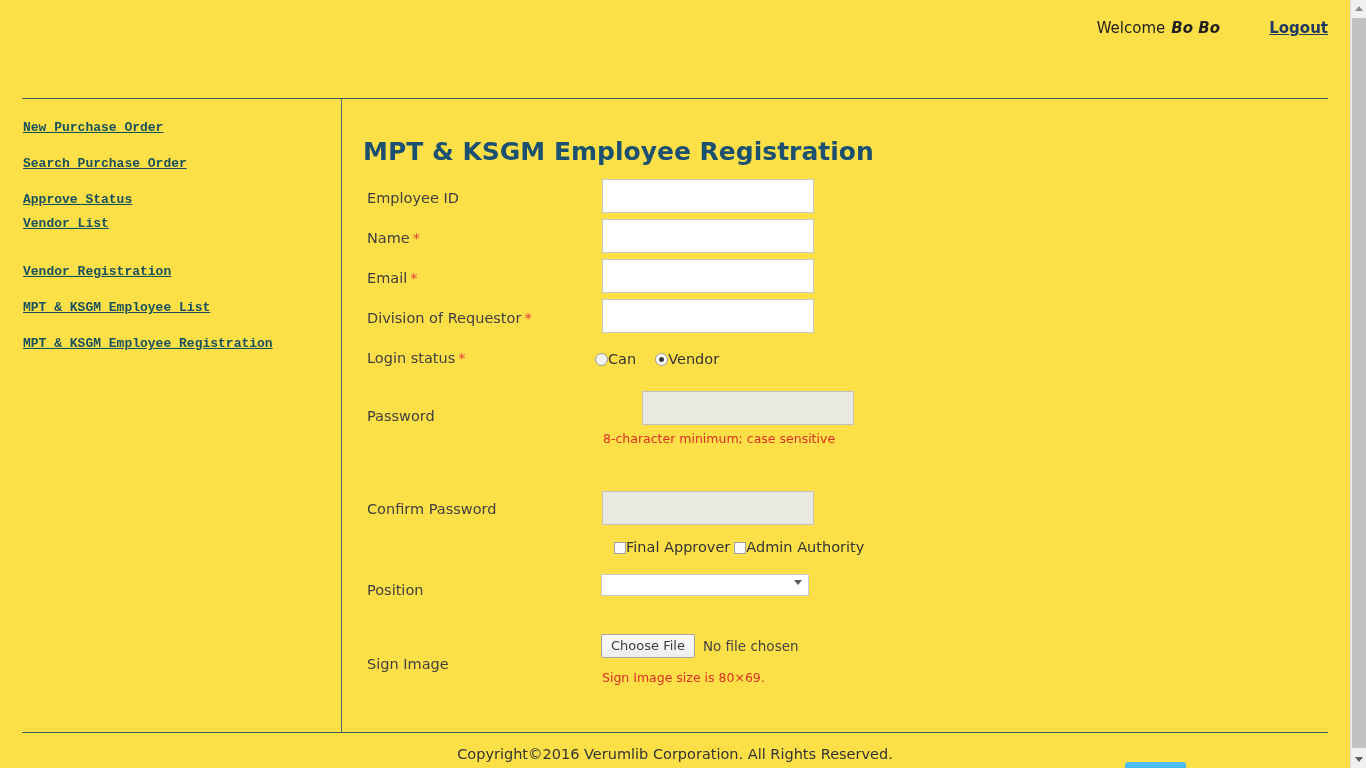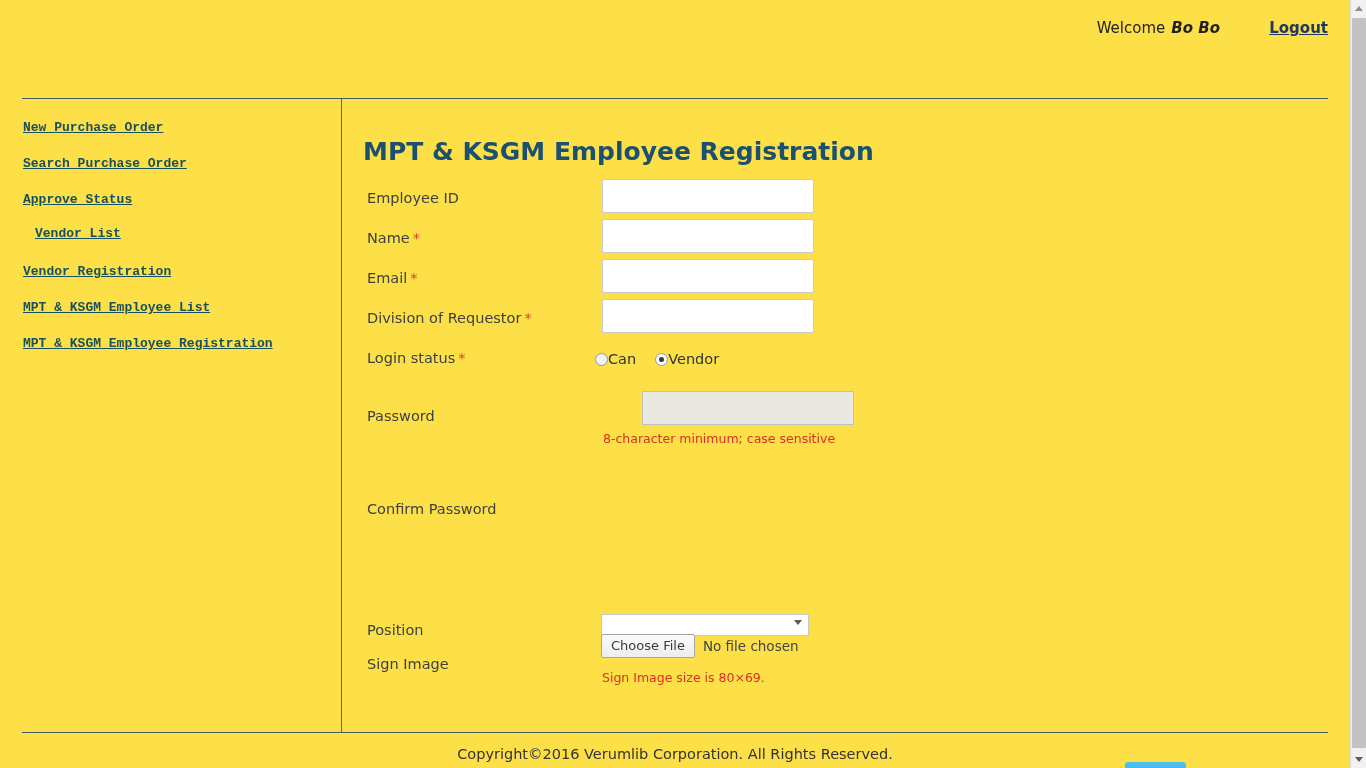--- a/index.html
+++ b/index.html
@@ -108,21 +108,21 @@
     font-weight: bold;
     color: #17505e;
     text-decoration: underline;
     white-space: nowrap;
     cursor: pointer;
     font-family: Liberation Mono, monospace;
   }
   .nav-item:nth-of-type(1) { top: 21px; }
   .nav-item:nth-of-type(2) { top: 57px; }
   .nav-item:nth-of-type(3) { top: 93px; }
-  .nav-item:nth-of-type(4) { top: 127px; margin-left: 12px; }
+  .nav-item:nth-of-type(4) { top: 117px; }
   .nav-item:nth-of-type(5) { top: 165px; }
   .nav-item:nth-of-type(6) { top: 201px; }
   .nav-item:nth-of-type(7) { top: 237px; }
 
   
   .main {
     position: absolute;
     left: 342px;
     top: 99px;
     width: 1008px;
@@ -465,23 +465,27 @@
           <div class="fctl" style="top:-5px;padding-left:40px;">
             <input class="txt disabled" type="password" disabled="" value="" style="">
             <div class="hint" style="left:1px; top:40px;">8-character minimum; case sensitive</div>
           </div>
         </div>
 
         <div class="frow" style="top:310px; height:70px;">
           <div class="flabel" style="top:28px;">
             <span>Confirm Password</span>
           </div>
-        </div>
-
-        <div class="frow" style="top:417px;margin-top:40px;">
+          <div class="fctl" style="top:20px;">
+            <input class="txt disabled" type="password" disabled="" value="" style="">
+            <div class="cb-wrap" style="position:absolute; left:12px; top:47px;"><span class="cb"></span><span>Final Approver</span><span class="cb-gap"></span><span class="cb"></span><span>Admin Authority</span></div>
+          </div>
+        </div>
+
+        <div class="frow" style="top:417px;">
           <div class="flabel" style="top:2px;">
             <span>Position</span>
           </div>
           <div class="fctl" style="top:-4px; left:259px;">
             <span class="sel-wrap">
               <select class="sel">
                 <option></option>
               </select>
               <span class="sel-arrow"></span>
             </span>

